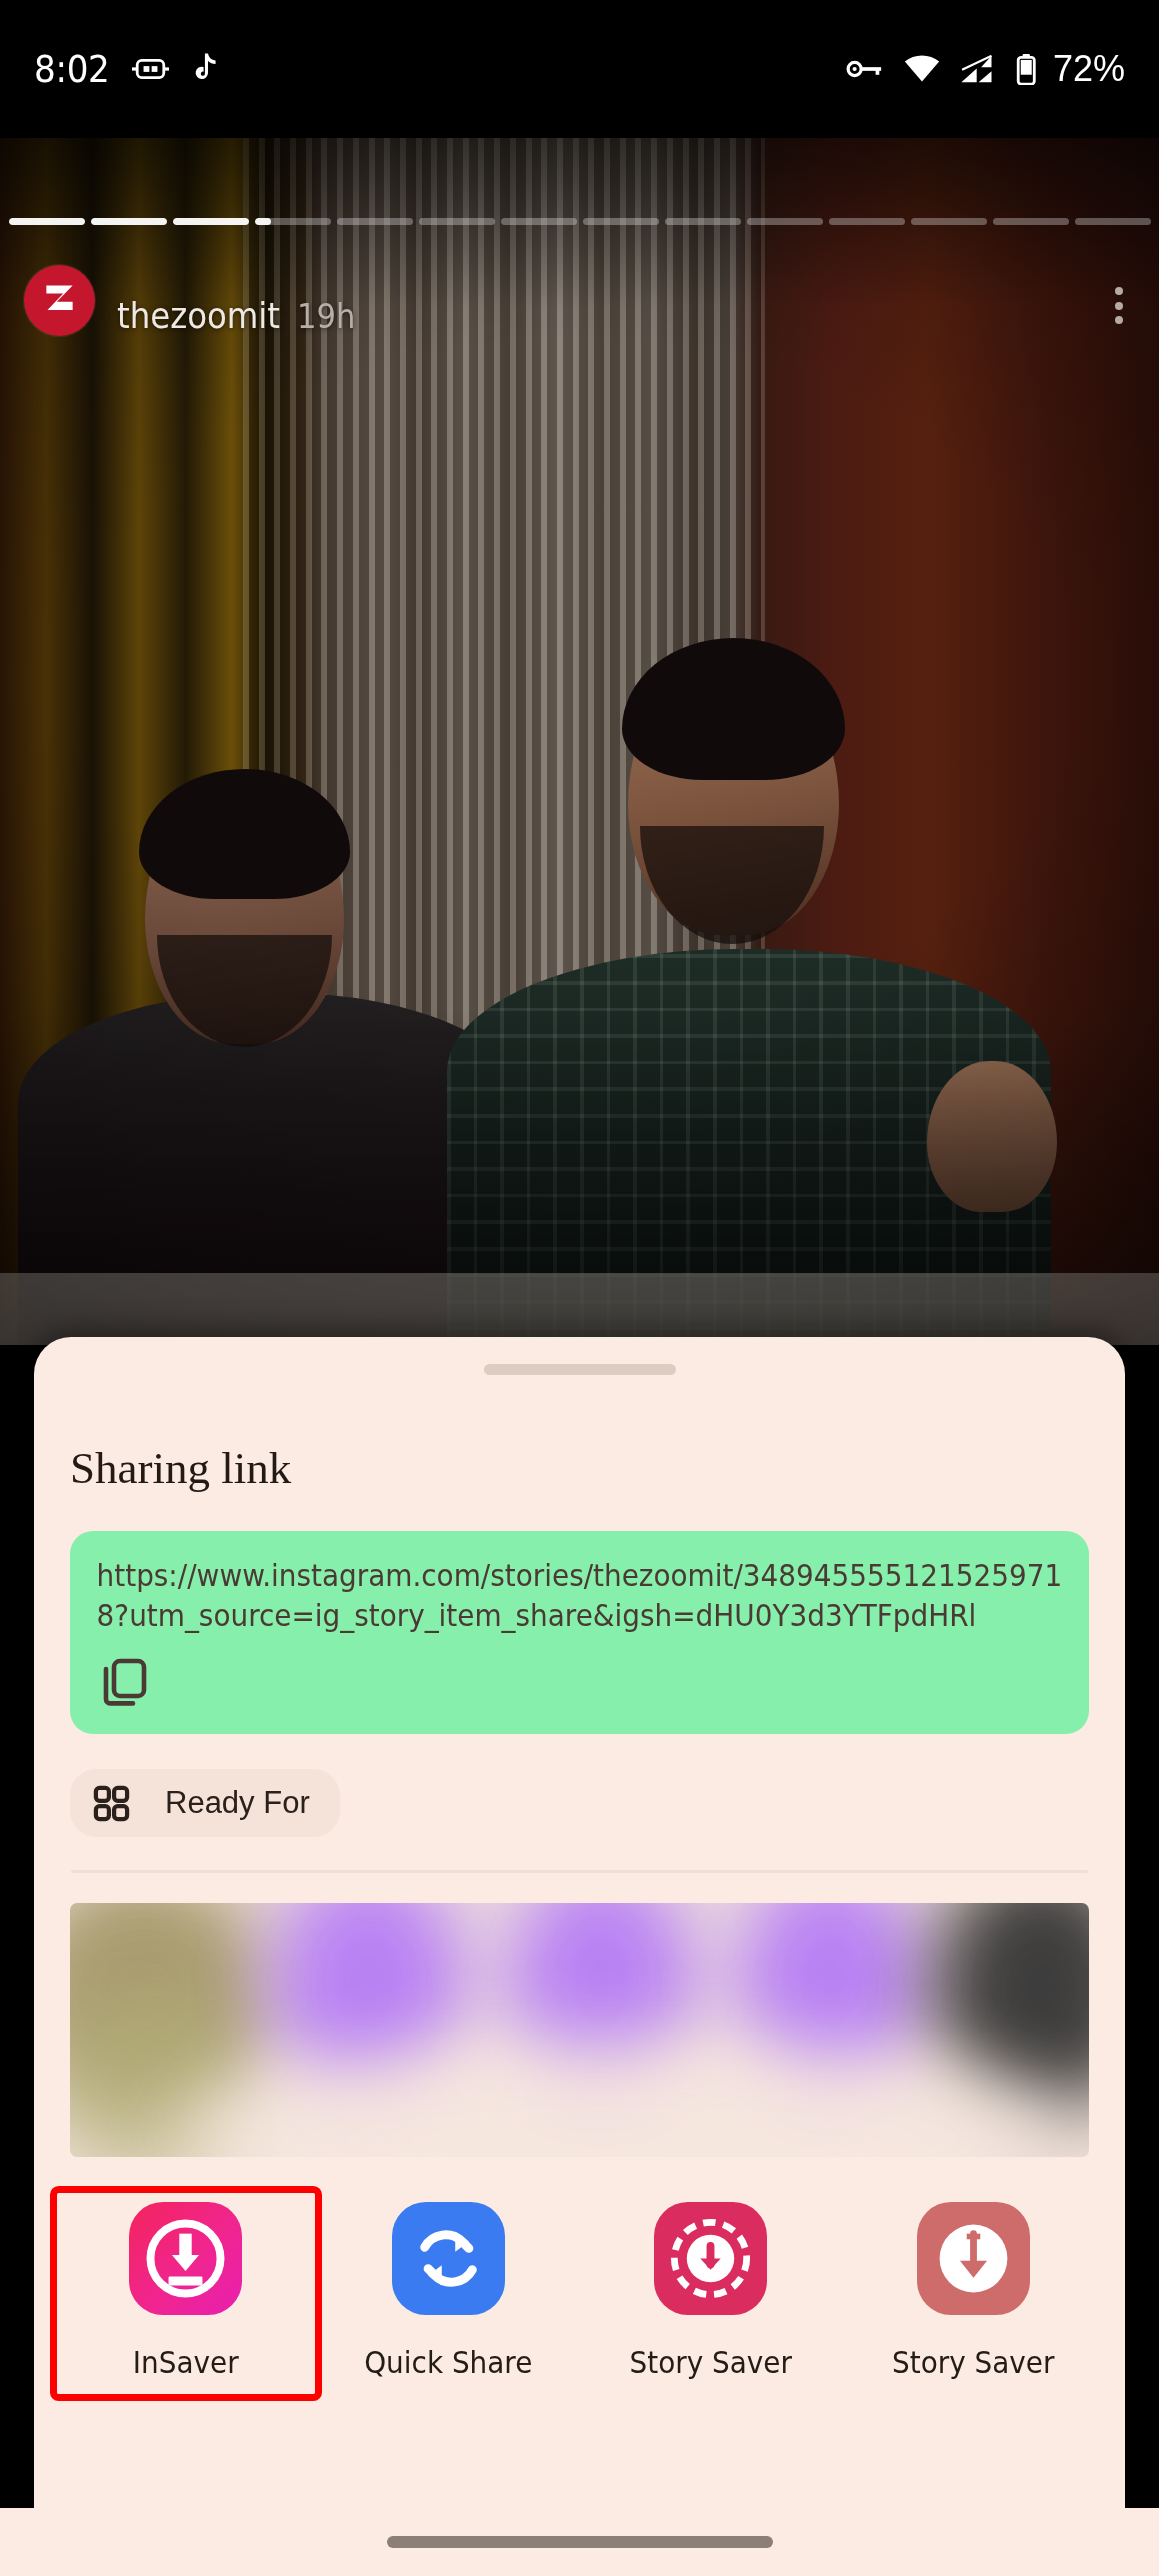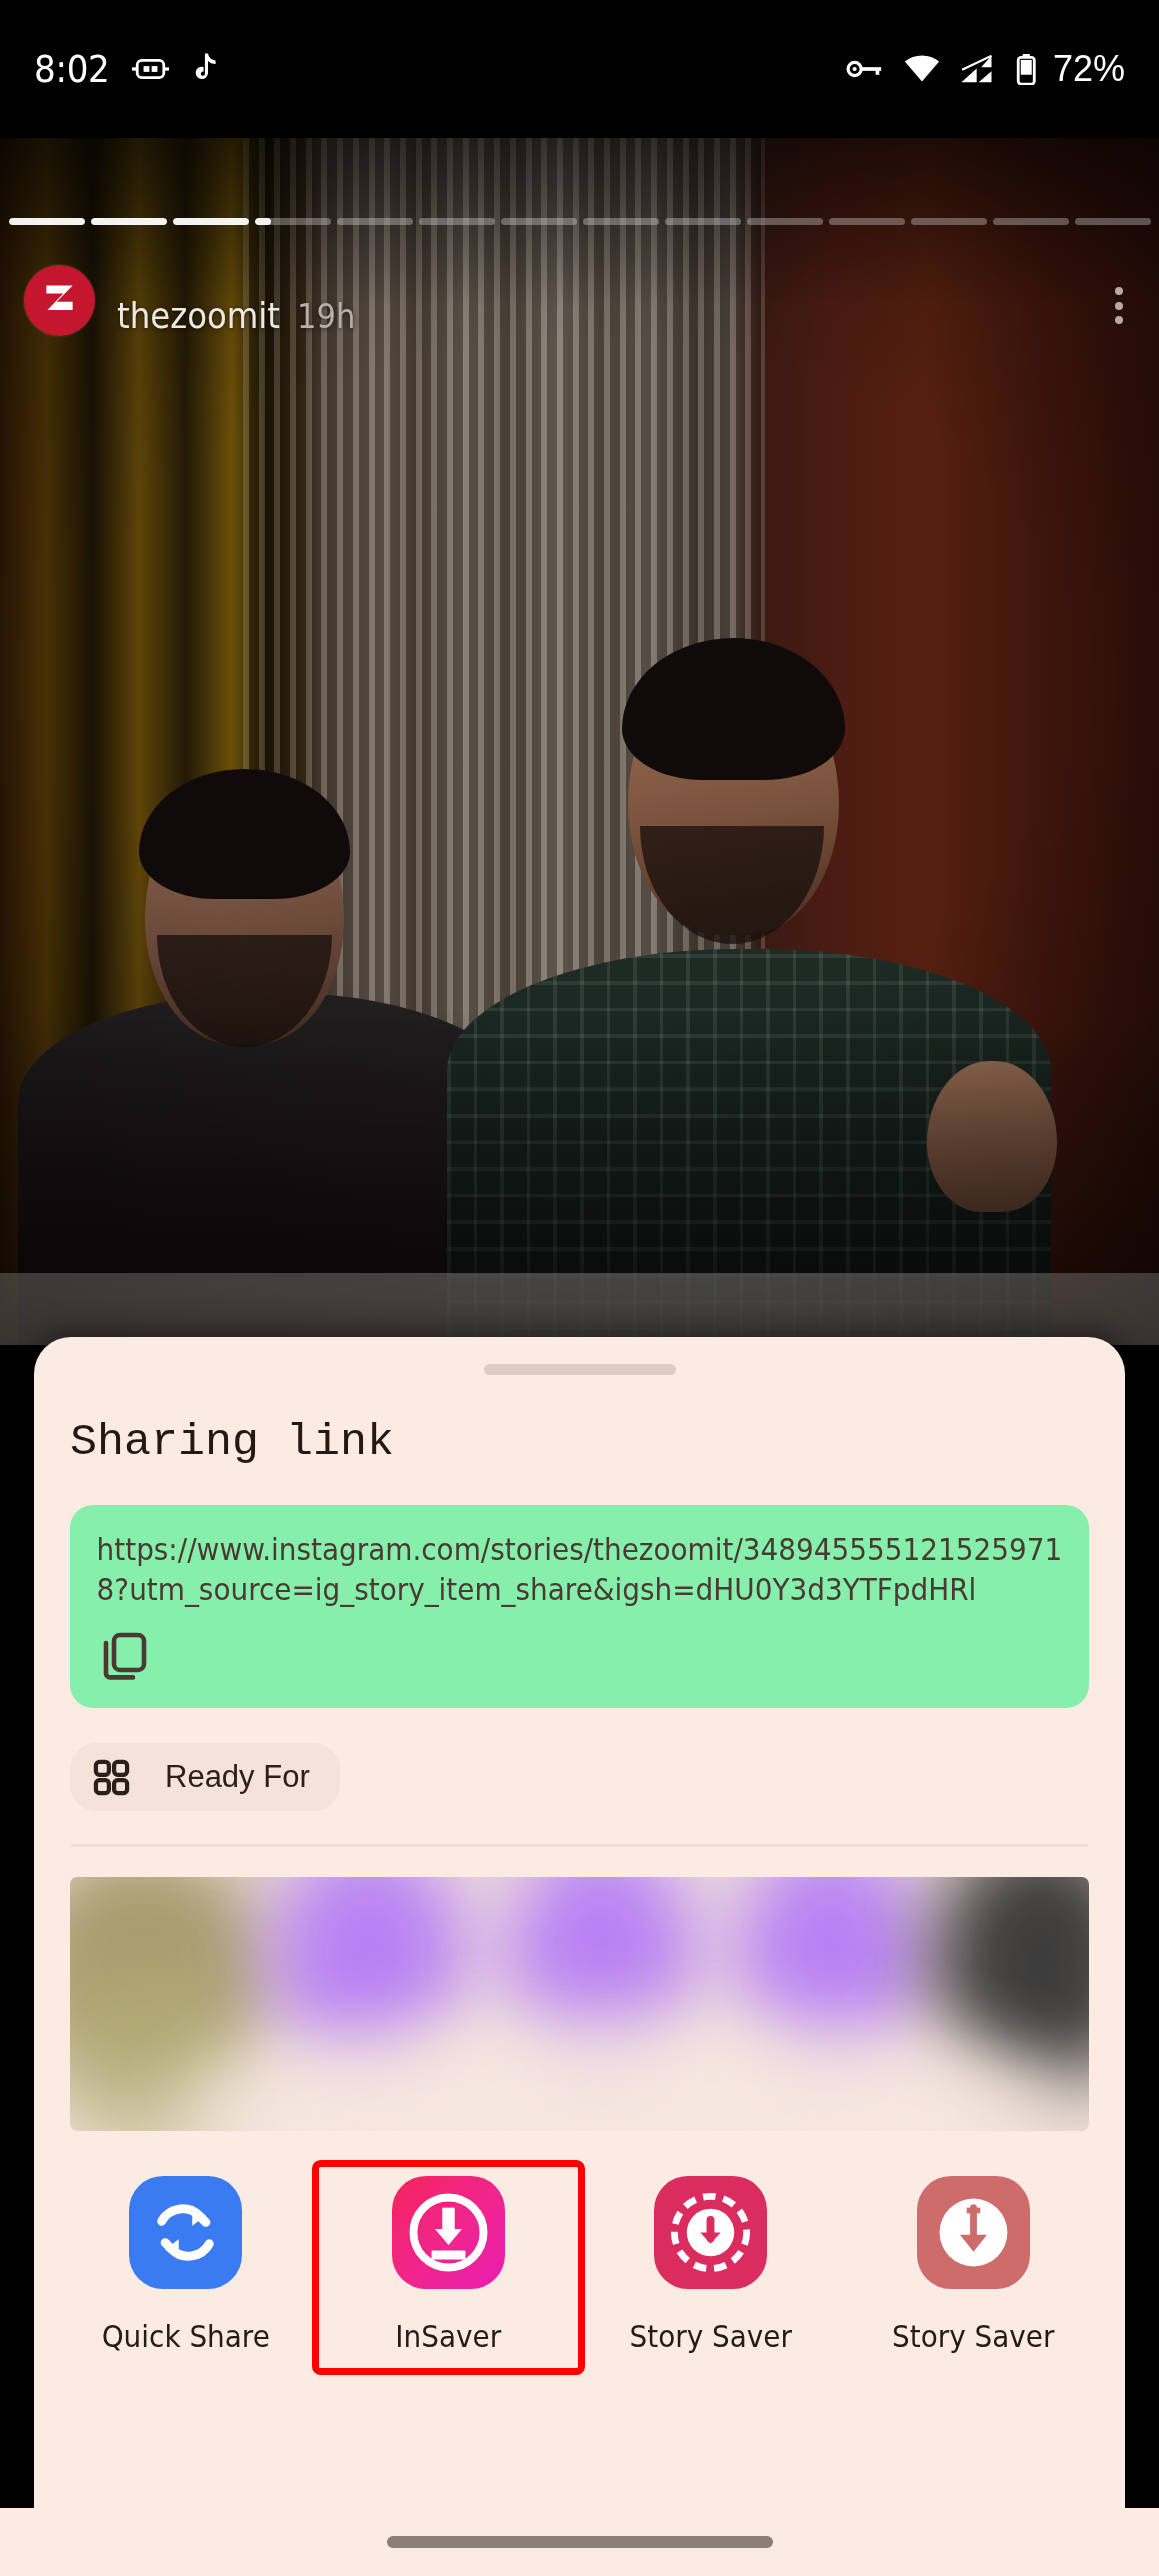--- a/index.html
+++ b/index.html
@@ -147,22 +147,22 @@
     position:absolute; left:34px; bottom:68px; width:1091px; height:1171px;
     background:#FBEBE3; border-radius:37px 37px 0 0; z-index:40;
     box-shadow:0 -6px 29px rgba(0,0,0,.42);
     overflow:hidden;
   }
   .sheet-handle {
     width:192px; height:11px; border-radius:7.2px; background:#DDCCC2;
     margin:26.6px auto 0;
   }
   .sheet-title {
-    margin:42px 0 0 36px; color:#231A16; font-size:45px; font-weight:400;
-    font-family:Liberation Mono, monospace;
+    margin:67px 0 0 36px; color:#231A16; font-size:45px; font-weight:400;
+    font-family:Liberation Serif, serif;
   }
 
   .link-card {
     margin:37px 36px 0; background:#86efac; border-radius:23px;
     padding:24px 26.6px; display:flex; align-items:flex-start; gap:4px;
     min-height:167px;
     flex-direction:column;
   }
   .link-text {
     flex:1; color:#4A3A33; font-size:31px; line-height:1.30; word-break:break-all;
@@ -369,32 +369,20 @@
       <div class="blob" style="left:-54px;top:-36px;width:254px;height:254px;background:#9b8f5c;opacity:.85;"></div>
       <div class="blob" style="left:-24px;top:85px;width:217px;height:205px;background:#b7b47a;opacity:.55;"></div>
       <div class="blob" style="left:199px;top:-42px;width:199px;height:241px;background:#b57cf5;opacity:.95;"></div>
       <div class="blob" style="left:435px;top:-42px;width:193px;height:241px;background:#b57cf5;opacity:.95;"></div>
       <div class="blob" style="left:664px;top:-42px;width:193px;height:241px;background:#b57cf5;opacity:.95;"></div>
       <div class="blob" style="left:863px;top:-48px;width:217px;height:266px;background:#2f2f2f;opacity:.92;"></div>
       <div class="blob" style="left:109px;top:139px;width:906px;height:193px;background:#f6e7df;opacity:.88;"></div>
     </div>
 
     <div class="apps" id="apps-row">
-        <div class="app">
-          <div class="app-icon">
-            <svg viewBox="0 0 100 100" width="113" height="113">
-              <rect x="0" y="0" width="100" height="100" rx="30" fill="#3A7BF2"></rect>
-        <path d="M29 40a21 21 0 0 1 33-5l6 6" fill="none" stroke="#fff" stroke-width="8" stroke-linecap="round"></path>
-        <path d="M71 60a21 21 0 0 1-33 5l-6-6" fill="none" stroke="#fff" stroke-width="8" stroke-linecap="round"></path>
-        <path d="M56 26l12 9-12 9z" fill="#fff"></path>
-        <path d="M44 74l-12-9 12-9z" fill="#fff"></path>
-            </svg>
-          </div>
-          <div class="app-label">Quick Share</div>
-        </div>
         <div class="app highlight" style="outline-color: rgb(255, 0, 0);">
           <div class="app-icon">
             <svg viewBox="0 0 100 100" width="113" height="113">
               <defs>
                 <linearGradient id="ig" x1="0" y1="0" x2="1" y2="1">
           <stop offset="0%" stop-color="#F4245C"></stop>
                   <stop offset="55%" stop-color="#F0258F"></stop>
                   <stop offset="100%" stop-color="#E81FB0"></stop>
         </linearGradient>
               </defs>
@@ -403,20 +391,32 @@
         <path d="M50 28v26" stroke="#fff" stroke-width="11" stroke-linecap="butt"></path>
         <path d="M38 47l12 14 12-14z" fill="#fff"></path>
         <rect x="35" y="66" width="30" height="8" rx="1" fill="#fff"></rect>
             </svg>
           </div>
           <div class="app-label">InSaver</div>
         </div>
         <div class="app">
           <div class="app-icon">
             <svg viewBox="0 0 100 100" width="113" height="113">
+              <rect x="0" y="0" width="100" height="100" rx="30" fill="#3A7BF2"></rect>
+        <path d="M29 40a21 21 0 0 1 33-5l6 6" fill="none" stroke="#fff" stroke-width="8" stroke-linecap="round"></path>
+        <path d="M71 60a21 21 0 0 1-33 5l-6-6" fill="none" stroke="#fff" stroke-width="8" stroke-linecap="round"></path>
+        <path d="M56 26l12 9-12 9z" fill="#fff"></path>
+        <path d="M44 74l-12-9 12-9z" fill="#fff"></path>
+            </svg>
+          </div>
+          <div class="app-label">Quick Share</div>
+        </div>
+        <div class="app">
+          <div class="app-icon">
+            <svg viewBox="0 0 100 100" width="113" height="113">
               <rect x="0" y="0" width="100" height="100" rx="30" fill="#DB2C60"></rect>
         <circle cx="50" cy="50" r="32" fill="none" stroke="#fff" stroke-width="6" stroke-dasharray="11 7"></circle>
         <circle cx="50" cy="50" r="21" fill="#fff"></circle>
         <path d="M50 39v16" stroke="#DB2C60" stroke-width="7" stroke-linecap="round"></path>
         <path d="M41 50l9 10 9-10z" fill="#DB2C60"></path>
             </svg>
           </div>
           <div class="app-label">Story Saver</div>
         </div>
         <div class="app">

